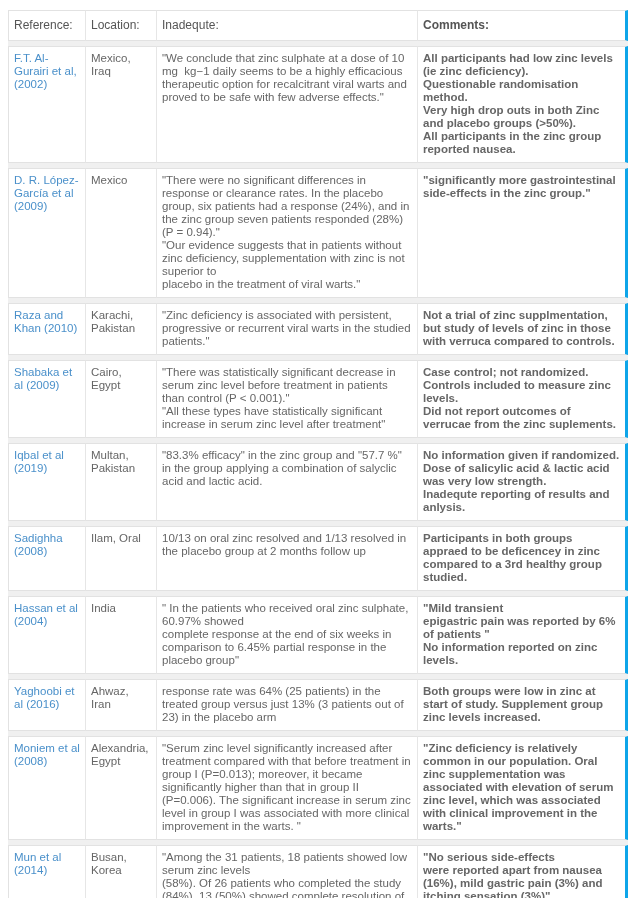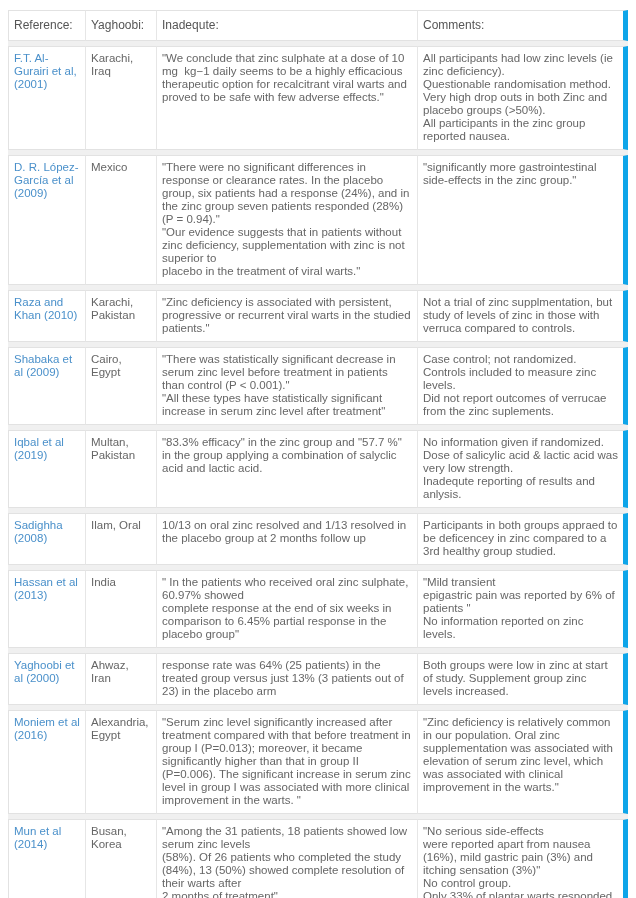--- a/index.html
+++ b/index.html
@@ -42,21 +42,21 @@
     border-top: 1px solid #e2e2e2;
     border-bottom: 1px solid #e2e2e2;
     border-right: 1px solid #e6e6e6;
     font-size: 11.5px;
     line-height: 13px;
     padding: 5px 5px 6px 5px;
     white-space: pre-line;
     overflow-wrap: break-word;
   }
   th:first-child, td:first-child { border-left: 1px solid #e2e2e2; }
-  th:last-child, td:last-child { border-right: 5px solid #0ea5e9; }
+  th:last-child, td:last-child { border-right: 3px solid #0ea5e9; font-weight: bold; }
 
   th {
     font-size: 12px;
     font-weight: normal;
     color: #555555;
     padding: 8px 5px;
   }
   td.ref a {
     color: #4a90ca;
     text-decoration: none;
@@ -71,29 +71,29 @@
     <table class="studies">
       <colgroup>
         <col class="c-ref">
           <col class="c-loc">
           <col class="c-find">
           <col class="c-com">
       </colgroup>
       <thead>
         <tr>
           <th>Reference:</th>
-          <th>Yaghoobi:</th>
+          <th>Location:</th>
           <th>Inadequte:</th>
           <th>Comments:</th>
         </tr>
       </thead>
       <tbody>
         <tr>
-          <td class="ref"><a>F.T. Al-Gurairi et al, (2001)</a></td>
-          <td>Karachi, Iraq</td>
+          <td class="ref"><a>F.T. Al-Gurairi et al, (2002)</a></td>
+          <td>Mexico, Iraq</td>
           <td>"We conclude that zinc sulphate at a dose of 10 mg&nbsp;&nbsp;kg−1 daily seems to be a highly efficacious therapeutic option for recalcitrant viral warts and proved to be safe with few adverse effects."</td>
           <td>All participants had low zinc levels (ie zinc deficiency).
 Questionable randomisation method.
 Very high drop outs in both Zinc and placebo groups (&gt;50%).
 All participants in the zinc group reported nausea.</td>
         </tr>
         <tr>
           <td class="ref"><a>D. R. López-García et al (2009)</a></td>
           <td>Mexico</td>
           <td>"There were no significant differences in response or clearance rates. In the placebo group, six patients had a response (24%), and in the zinc group seven patients responded (28%) (P = 0.94)."
@@ -124,36 +124,36 @@
 Dose of salicylic acid &amp; lactic acid was very low strength.
 Inadequte reporting of results and anlysis.</td>
         </tr>
         <tr>
           <td class="ref"><a>Sadighha (2008)</a></td>
           <td>Ilam, Oral</td>
           <td>10/13 on oral zinc resolved and 1/13 resolved in the placebo group at 2 months follow up</td>
           <td>Participants in both groups appraed to be deficencey in zinc compared to a 3rd healthy group studied.</td>
         </tr>
         <tr>
-          <td class="ref"><a>Hassan et al (2013)</a></td>
+          <td class="ref"><a>Hassan et al (2004)</a></td>
           <td>India</td>
           <td>" In the patients who received oral zinc sulphate, 60.97% showed
 complete response at the end of six weeks in comparison to 6.45% partial response in the placebo group"</td>
           <td>"Mild transient
 epigastric pain was reported by 6% of patients "
 No information reported on zinc levels.</td>
         </tr>
         <tr>
-          <td class="ref"><a>Yaghoobi et al (2000)</a></td>
+          <td class="ref"><a>Yaghoobi et al (2016)</a></td>
           <td>Ahwaz, Iran</td>
           <td>response rate was 64% (25 patients) in the treated group versus just 13% (3 patients out of 23) in the placebo arm</td>
           <td>Both groups were low in zinc at start of study. Supplement group zinc levels increased.</td>
         </tr>
         <tr>
-          <td class="ref"><a>Moniem et al (2016)</a></td>
+          <td class="ref"><a>Moniem et al (2008)</a></td>
           <td>Alexandria, Egypt</td>
           <td>"Serum zinc level significantly increased after treatment compared with that before treatment in group I (P=0.013); moreover, it became significantly higher than that in group II (P=0.006). The significant increase in serum zinc level in group I was associated with more clinical improvement in the warts. "</td>
           <td>"Zinc deficiency is relatively common in our population. Oral zinc supplementation was associated with elevation of serum zinc level, which was associated with clinical improvement in the warts."</td>
         </tr>
         <tr>
           <td class="ref"><a>Mun et al (2014)</a></td>
           <td>Busan, Korea</td>
           <td>"Among the 31 patients, 18 patients showed low serum zinc levels
 (58%). Of 26 patients who completed the study (84%), 13 (50%) showed complete resolution of their warts after
 2 months of treatment"</td>

